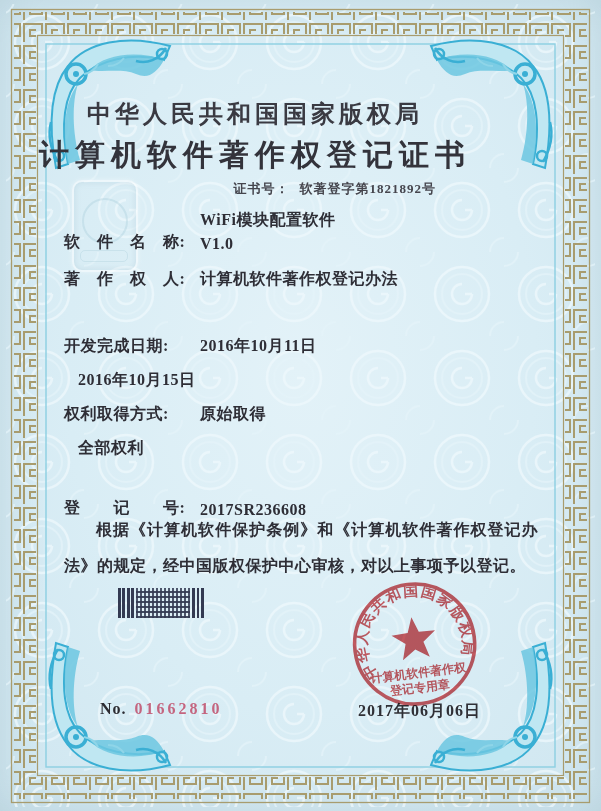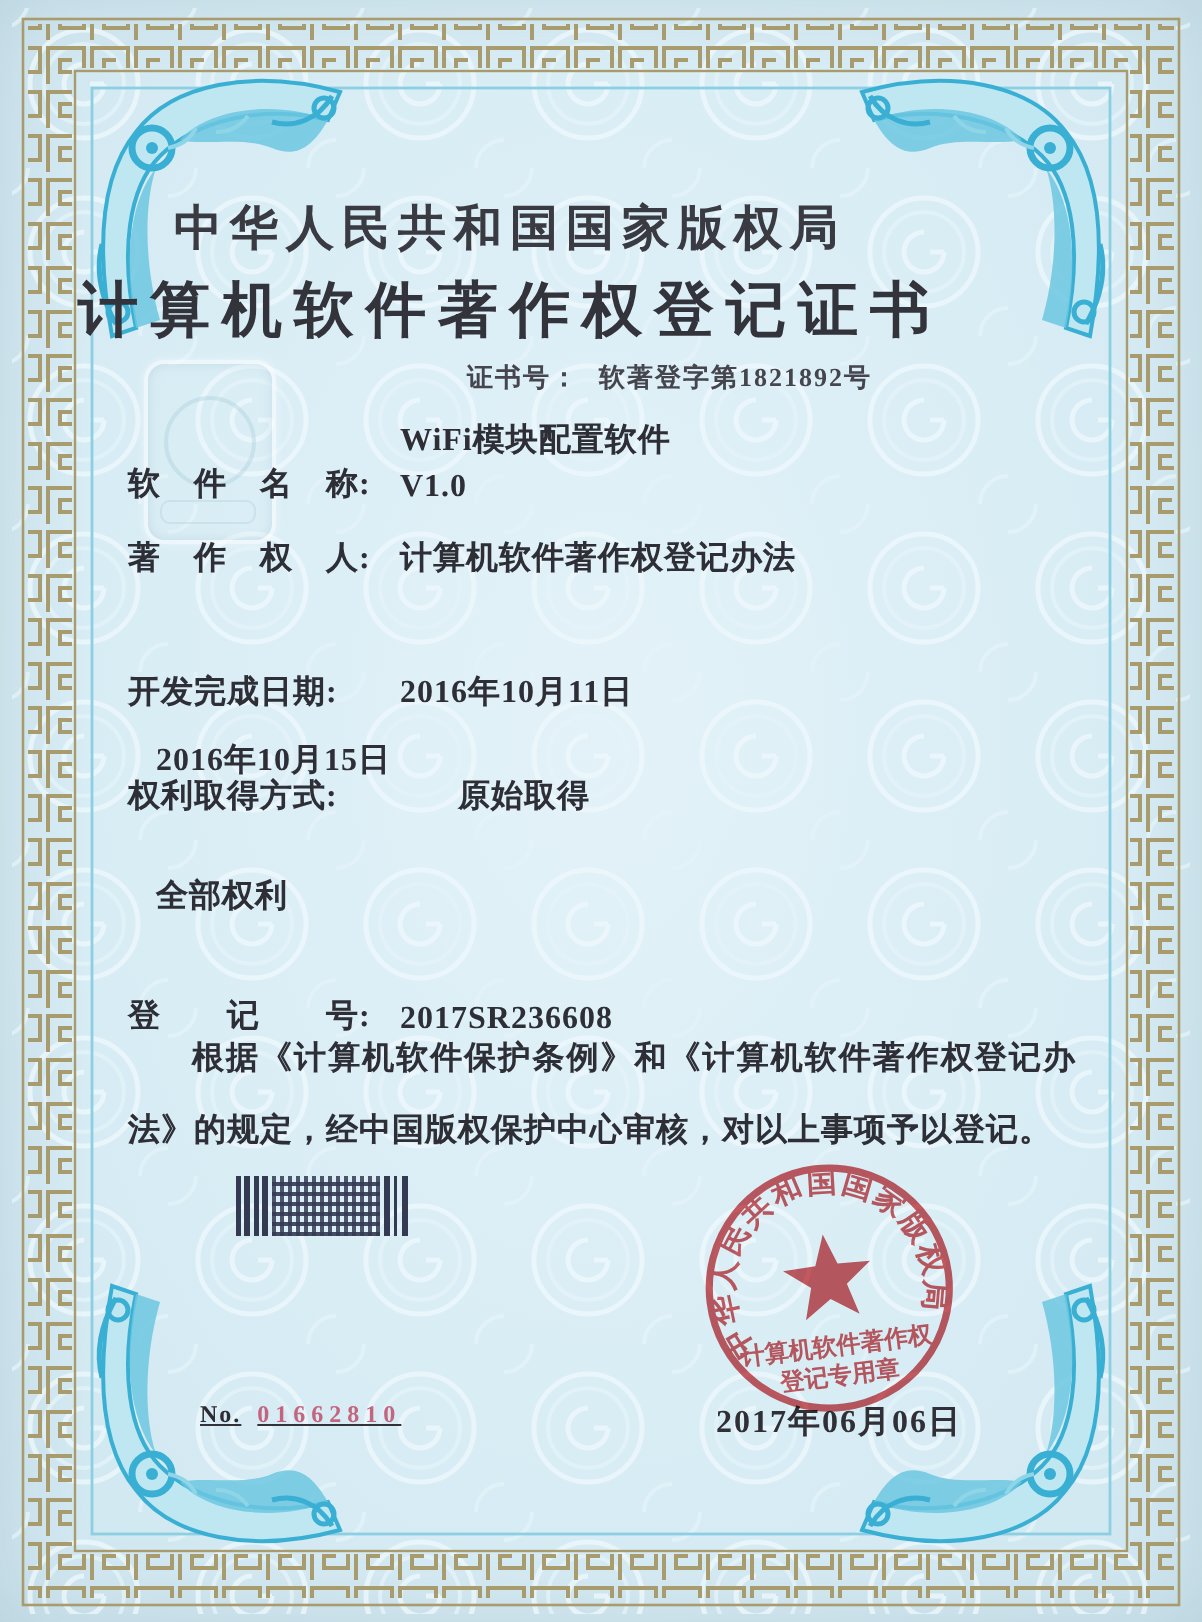--- a/index.html
+++ b/index.html
@@ -65,21 +65,21 @@
     flex:1;height:100%;margin:0 2px;
     background:
       repeating-linear-gradient(0deg,rgba(51,58,82,.9) 0 2px,transparent 2px 5px),
       repeating-linear-gradient(90deg,rgba(51,58,82,.85) 0 2px,transparent 2px 4px);
   }
   .barcode .bend{
     width:14px;height:100%;
     background:repeating-linear-gradient(90deg,#333a52 0 3px,transparent 3px 5px,#333a52 5px 6.5px,transparent 6.5px 9px);
   }
   .serial{
-    position:absolute;left:100px;top:700px;font-size:12px;letter-spacing:1px;text-decoration:underline;
+    position:absolute;left:100px;top:700px;font-size:16px;letter-spacing:1px;
   }
   .serial .prefix{color:#2c2c32;font-weight:600;margin-right:8px;}
   .serial .num{color:#c4657f;font-weight:600;letter-spacing:3px;}
   .seal-date{
     position:absolute;left:358px;top:701px;font-size:16px;font-weight:700;
     color:#2f2f35;letter-spacing:1px;z-index:2;
   }
   .seal{
     position:absolute;left:344px;top:576px;width:142px;height:142px;z-index:3;
     transform:rotate(-7deg);opacity:.9;mix-blend-mode:multiply;
@@ -158,21 +158,21 @@
 
     <div class="field-row" style="top:336px;">
       <span class="flabel">开发完成日期:</span>
       <span class="fvalue">2016年10月11日</span>
     </div>
 
     <div class="field-row" style="top:370px;">
       <span class="fvalue">2016年10月15日</span>
     </div>
 
-    <div class="field-row" style="top:388px;gap:29px;">
+    <div class="field-row" style="top:404px;">
       <span class="flabel">权利取得方式:</span>
       <span class="fvalue">原始取得</span>
     </div>
 
     <div class="field-row" style="top:438px;">
       <span class="fvalue">全部权利</span>
     </div>
 
     <div class="field-row" style="top:472px;margin-top:26px;">
       <span class="flabel">登　　记　　号:</span>

